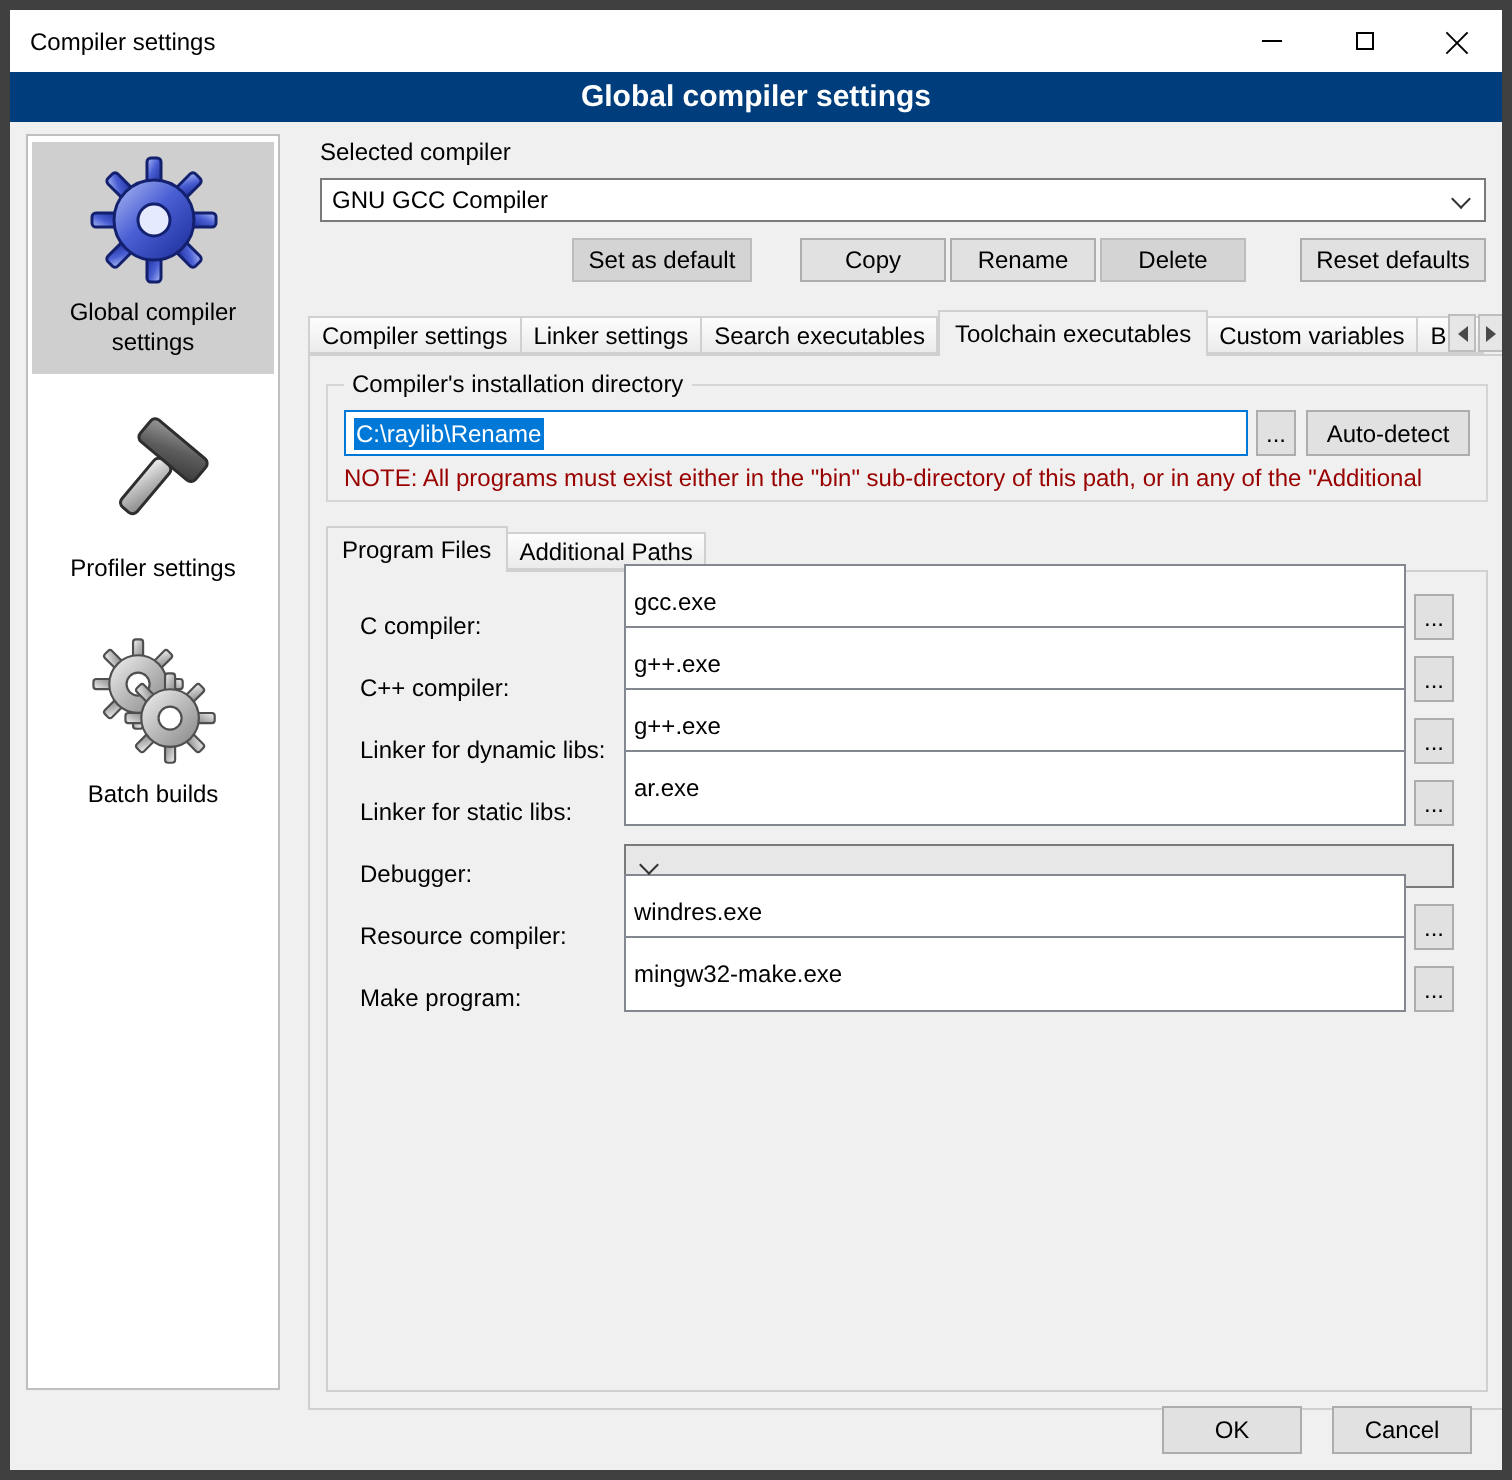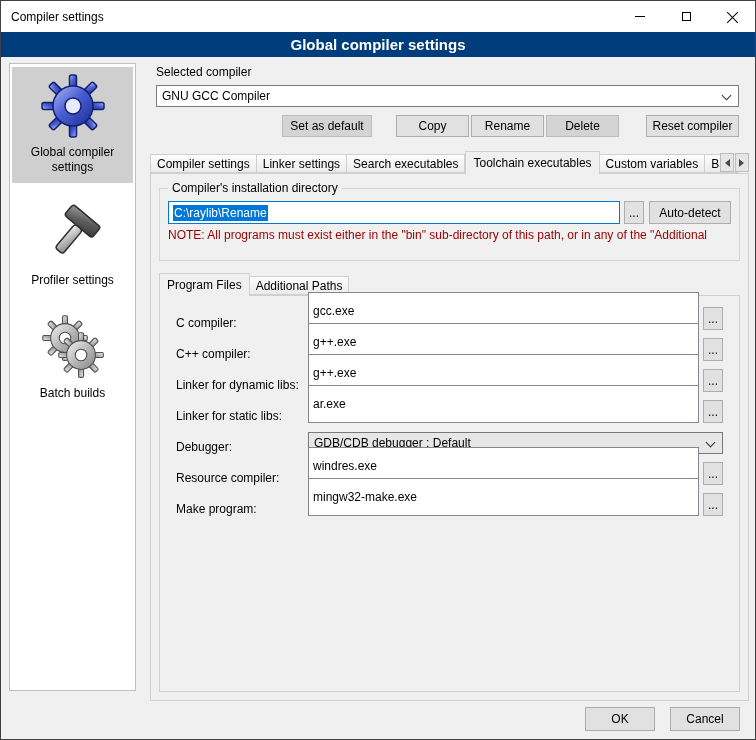--- a/index.html
+++ b/index.html
@@ -1,19 +1,19 @@
 <!DOCTYPE html>
 <html><head>
 <meta charset="utf-8">
 <style>
   * { margin:0; padding:0; box-sizing:border-box; }
   html,body { width:756px; height:740px; }
   body { font-family:"Liberation Sans","DejaVu Sans",sans-serif; font-size:12px; color:#000; background:#fff; }
 
-  .window { position:relative; width:756px; height:740px; background:#f0f0f0; border:1px solid #404040; overflow:hidden; }
+  .window { position:relative; width:756px; height:740px; background:#f0f0f0; border:5px solid #404040; overflow:hidden; }
 
   
   .titlebar { height:31px; background:#ffffff; display:flex; align-items:center; }
   .titlebar-title { padding-left:10px; font-size:12px; }
   .caption-buttons { margin-left:auto; display:flex; height:100%; }
   .caption-btn { width:46px; height:100%; display:flex; align-items:center; justify-content:center; background:transparent; border:none; cursor:default; }
   .icon-min { width:10px; height:1px; background:#000; display:block; }
   .icon-max { width:9px; height:9px; border:1px solid #000; display:block; }
   .icon-close { position:relative; width:12px; height:12px; display:block; }
   .icon-close::before,.icon-close::after { content:""; position:absolute; left:5.5px; top:-1px; width:1px; height:15px; background:#000; }
@@ -54,21 +54,21 @@
   .tab:first-child { border-left-width:1px; }
   .tab.active { position:relative; z-index:2; height:23px; margin-bottom:-1px; background:#f0f0f0; border:1px solid #d0d0d0; border-bottom:none; padding:0 7px; }
   .tab-scrollers { position:absolute; right:0; bottom:1px; display:flex; }
   .tab-scroll-btn { width:14px; height:19px; background:#e6e6e6; border:1px solid #bdbdbd; display:flex; align-items:center; justify-content:center; margin-left:1px; }
   .arrow-left { width:0; height:0; border:4px solid transparent; border-right:5px solid #4a4a4a; margin-left:-3px; }
   .arrow-right { width:0; height:0; border:4px solid transparent; border-left:5px solid #4a4a4a; margin-right:-3px; }
 
   .tabpanel { position:relative; border:1px solid #d0d0d0; background:#f0f0f0; margin-left:4px; width:599px; height:528px; padding:8px; display:flex; flex-direction:column; }
 
   
-  .groupbox { position:relative; border:1px solid #d5d5d5; margin-top:6px; padding:12px 8px 16px; }
+  .groupbox { position:relative; border:1px solid #d5d5d5; margin-top:6px; padding:12px 8px 2px; }
   .groupbox-label { position:absolute; top:-8px; left:8px; background:#f0f0f0; padding:0 4px; }
   .install-row { display:flex; height:23px; }
   .text-input { display:flex; align-items:center; background:#fff; border:1px solid #828790; height:38px; padding:0 4px; overflow:hidden; white-space:nowrap; }
   .install-input { flex:1; height:23px; border-color:#0078d7; }
   .selected-text { background:#0078d7; color:#fff; padding:1px 1px; }
   .browse-btn { width:20px; height:23px; margin-left:4px; flex:none; }
   .autodetect-btn { width:82px; height:23px; margin-left:5px; flex:none; }
   .note-text { display:block; color:#990000; margin-top:4px; white-space:nowrap; overflow:hidden; height:16px; }
 
   .subtabstrip { margin:12px 0 0 0; padding-right:0; }
@@ -178,21 +178,21 @@
     <div class="combo combo-top">
       <span class="combo-value">GNU GCC Compiler</span>
       <span class="chevron"></span>
     </div>
 
     <div class="action-row">
       <button class="btn disabled b-setdefault">Set as default</button>
       <button class="btn b-copy">Copy</button>
       <button class="btn b-rename">Rename</button>
       <button class="btn disabled b-delete">Delete</button>
-      <button class="btn b-reset">Reset compiler</button>
+      <button class="btn b-reset">Reset defaults</button>
     </div>
 
     <div class="tabstrip">
       <div class="tab">Compiler settings</div>
       <div class="tab">Linker settings</div>
       <div class="tab">Search executables</div>
       <div class="tab active">Toolchain executables</div>
       <div class="tab">Custom variables</div>
       <div class="tab">Buil</div>
       <div class="tab-scrollers">
@@ -254,21 +254,20 @@
           <span class="form-label">Linker for static libs:</span>
           <div class="text-input form-input">
               <span>ar.exe</span>
             </div>
           <button class="btn browse-btn">...</button>
         </div>
 
         <div class="form-row">
           <span class="form-label">Debugger:</span>
           <div class="combo combo-gray form-combo">
-            <span class="combo-value">GDB/CDB debugger : Default</span>
             <span class="chevron"></span>
           </div>
         </div>
 
         <div class="form-row">
           <span class="form-label">Resource compiler:</span>
           <div class="text-input form-input">
               <span>windres.exe</span>
             </div>
           <button class="btn browse-btn">...</button>

